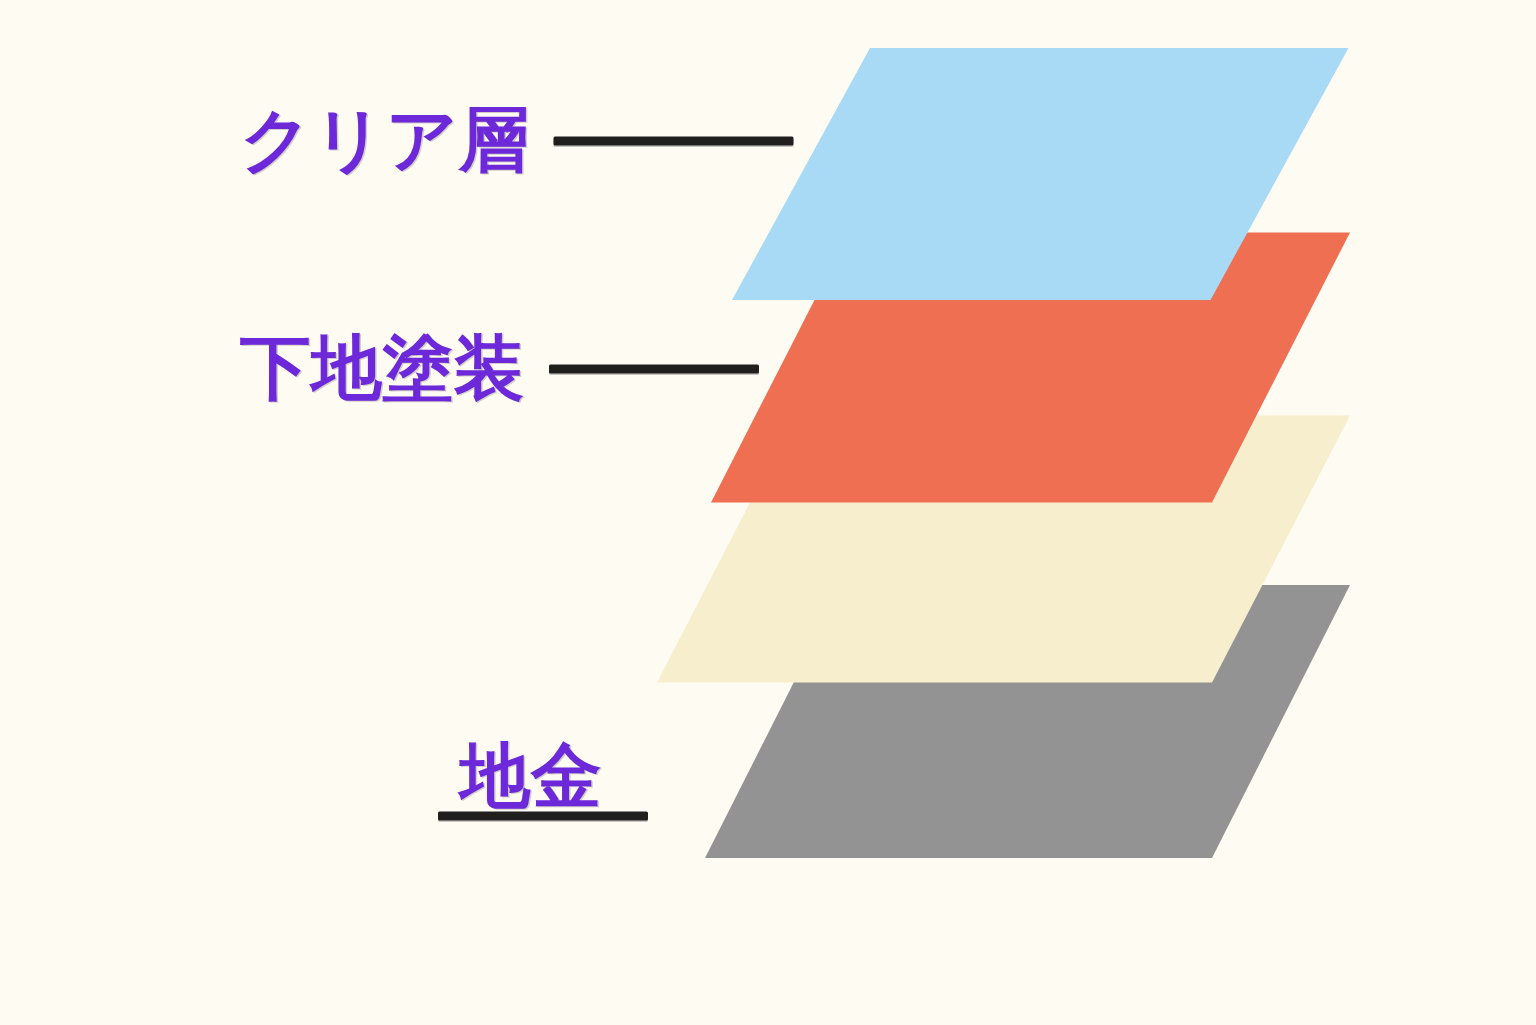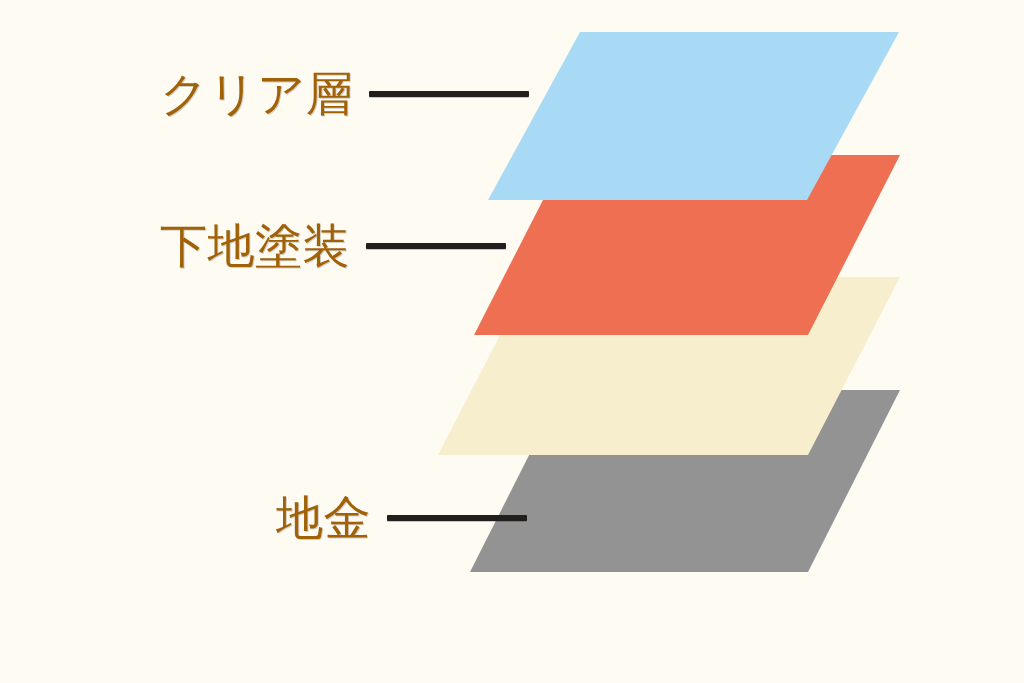--- a/index.html
+++ b/index.html
@@ -27,42 +27,42 @@
     height: 683px;
   }
   .label-group {
     position: absolute;
     display: flex;
     align-items: center;
     white-space: nowrap;
   }
   .label-text {
     font-family: "DejaVu Sans", "Liberation Sans", sans-serif;
-    font-weight: 400;
+    font-weight: 700;
     font-size: 47px;
     line-height: 1;
-    color: #a16207;
+    color: #6d28d9;
     letter-spacing: 0.5px;
     text-shadow: 1px 1px 0 rgba(0,0,0,0.18);
   }
   .leader-line {
     height: 6px;
     background: #211f1e;
     border-radius: 1px;
     margin-left: 16px;
     box-shadow: 0 1px 0 rgba(0,0,0,0.2);
   }
   
   #label-clear   { left: 160px; top: 70px; }
   #label-clear .leader-line   { width: 160px; }
   #label-primer  { left: 160px; top: 222px; }
   #label-primer .leader-line  { width: 140px; }
   #label-color   { left: 158px; top: 372px; }
   #label-color .leader-line   { width: 80px; }
-  #label-base    { left: 276px; top: 494px; }
+  #label-base    { left: 276px; top: 494px; flex-direction: column; }
   #label-base .leader-line    { width: 140px; }
 </style>
 </head>
 <body style="background: rgb(253, 251, 242);">
 
 <div id="stage" style="background: rgb(253, 251, 242);">
 
   <svg id="layer-diagram" viewBox="0 0 1024 683" xmlns="http://www.w3.org/2000/svg">
 
     <polygon points="562,390 900,390 808,572 470,572" fill="#939393"></polygon>

